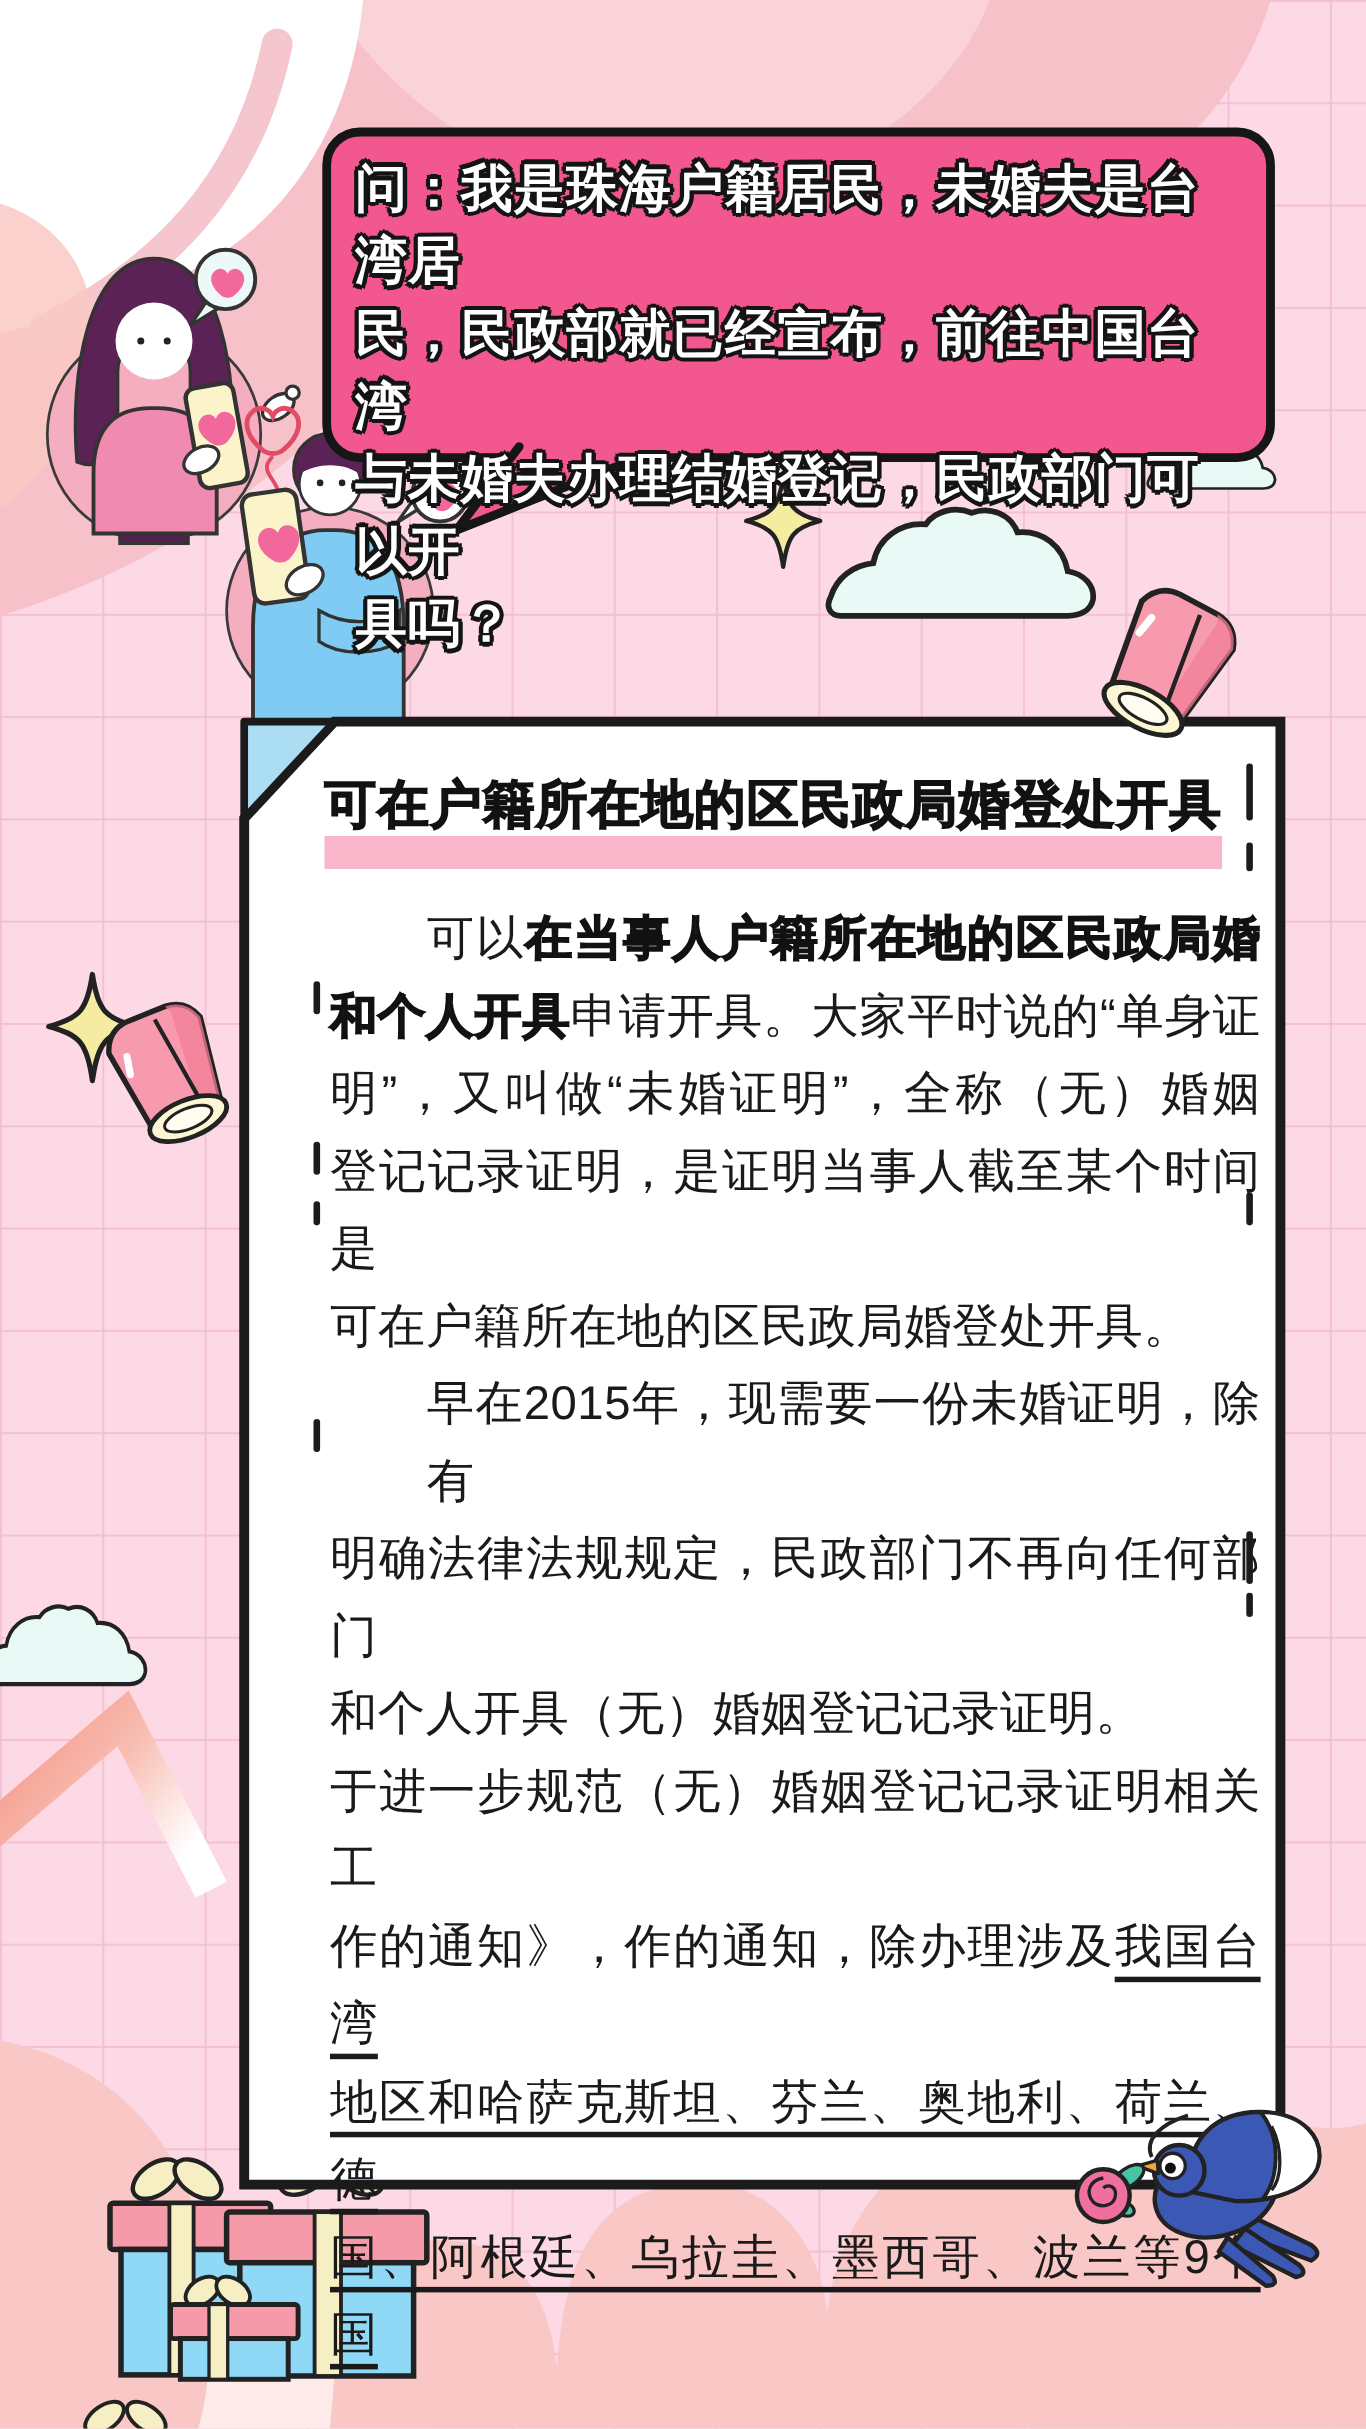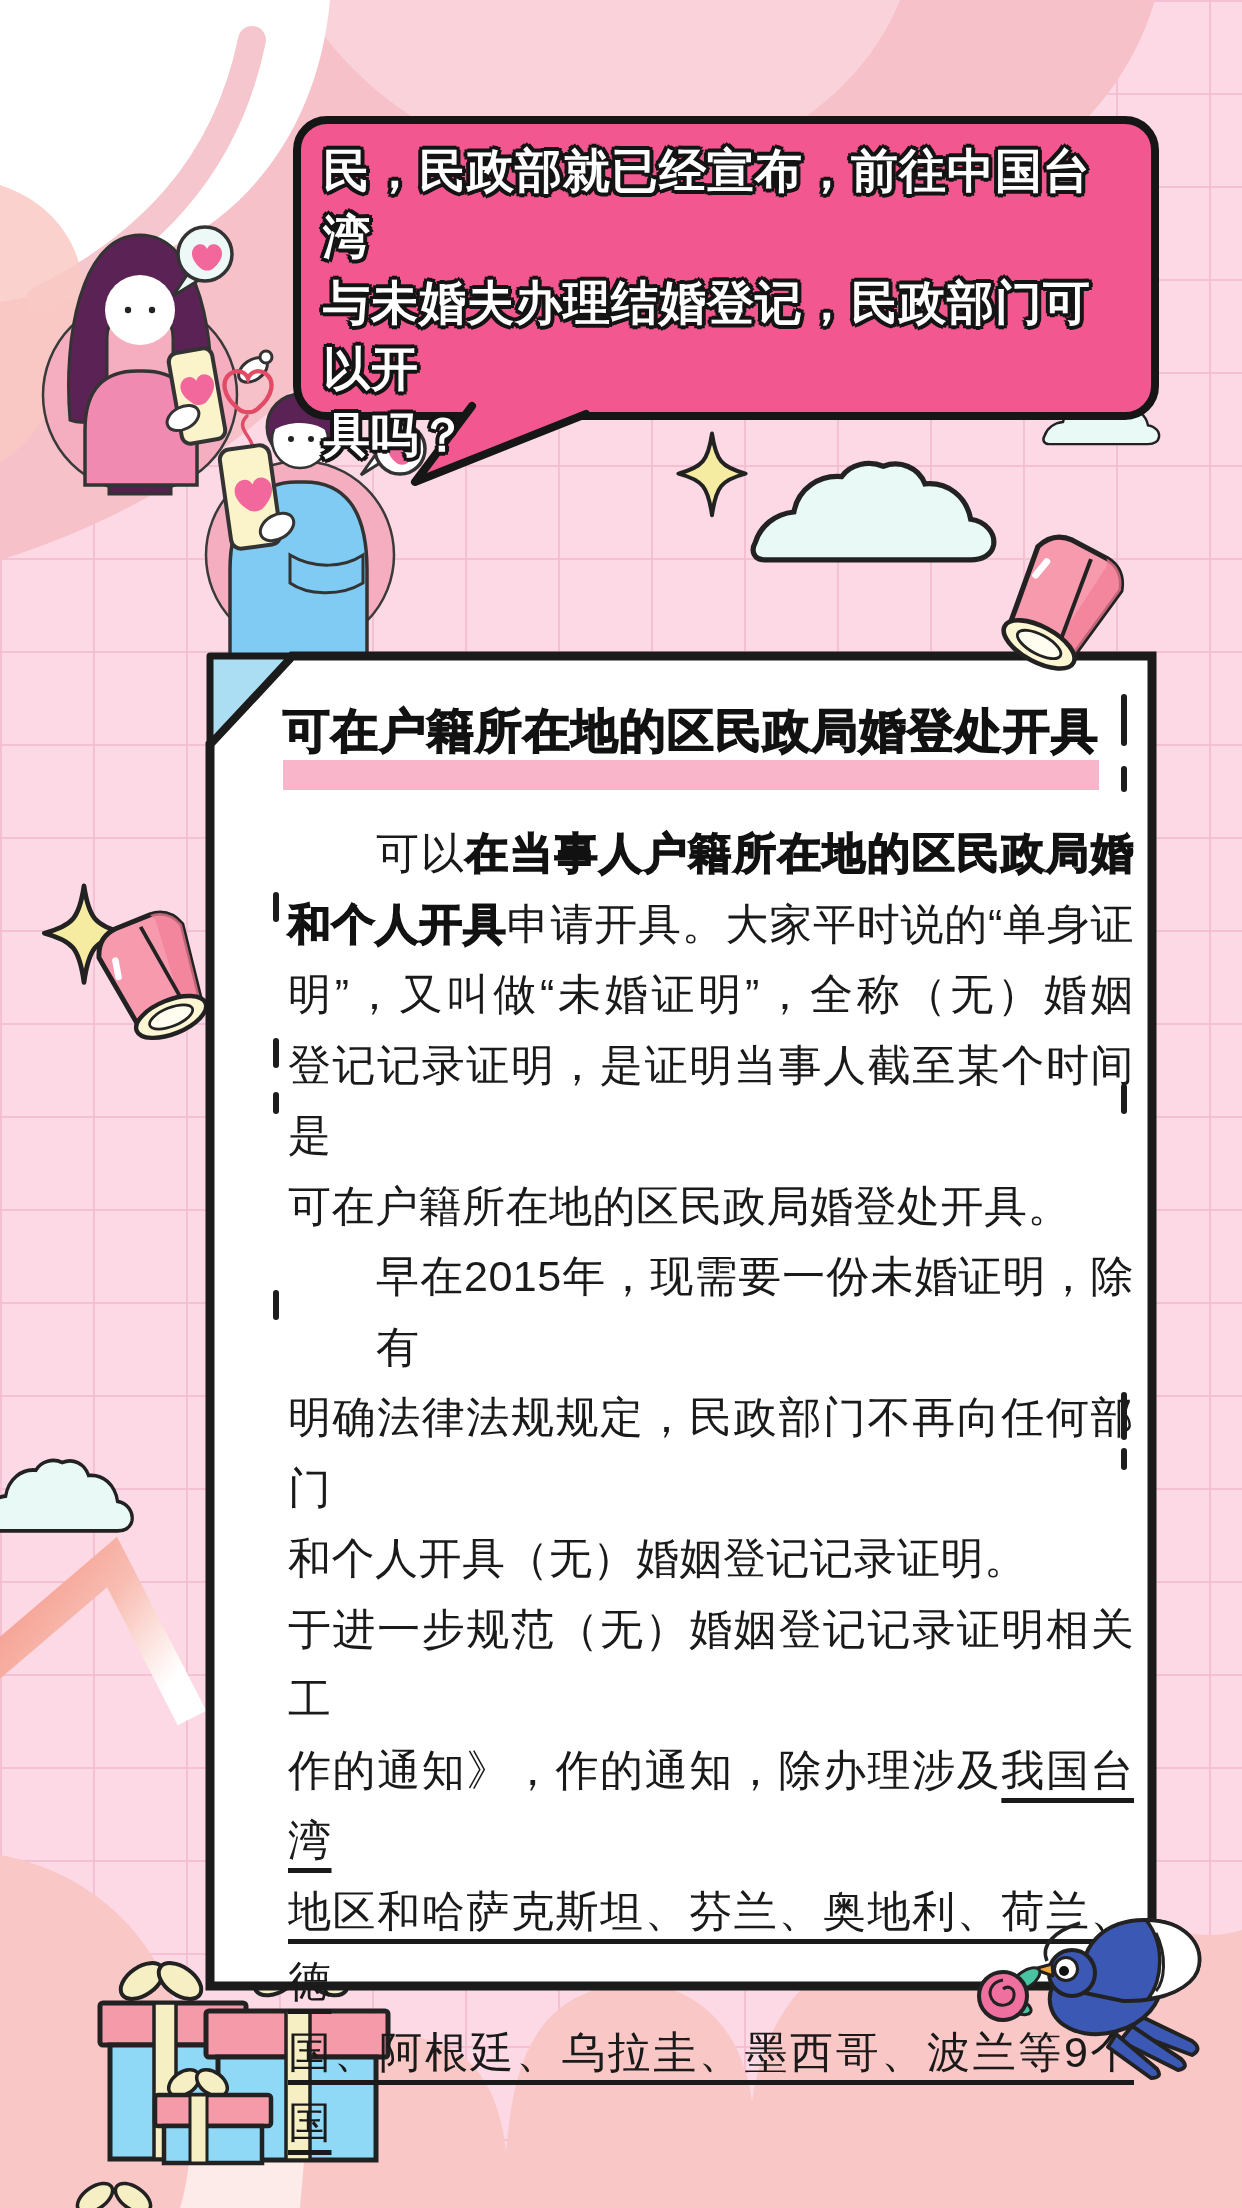--- a/index.html
+++ b/index.html
@@ -26,21 +26,21 @@
   .q-text{
     left:323px;top:138px;width:810px;z-index:6;
     font-size:47px;line-height:66px;font-weight:bold;color:#ffffff;
     text-shadow:
       4px 0 0 #141414,-4px 0 0 #141414,0 4px 0 #141414,0 -4px 0 #141414,
       3px 3px 0 #141414,-3px 3px 0 #141414,3px -3px 0 #141414,-3px -3px 0 #141414;
     letter-spacing:1px;
   }
 
   
-  .card-wrap{left:200px;top:648px;width:970px;height:1350px;z-index:7;}
+  .card-wrap{left:212px;top:648px;width:970px;height:1350px;z-index:7;}
   .card-title{
     position:absolute;left:61px;top:52px;width:860px;text-align:center;
     font-size:47px;font-weight:bold;-webkit-text-stroke:1.4px #111;
     letter-spacing:1px;z-index:2;
   }
   .title-bar{position:absolute;left:83px;top:112px;width:816px;height:30px;background:#f9b6ca;z-index:1;}
   .card-body{
     position:absolute;left:88px;top:170px;width:846px;z-index:2;
     font-size:43px;line-height:70.5px;letter-spacing:.5px;
   }
@@ -178,20 +178,21 @@
       <use href="#heart" transform="translate(192,32) scale(0.75)" fill="#f2679c"></use>
     </g>
   </svg>
 
   <div class="abs q-bubble"></div>
   <svg class="abs q-tail" width="200" height="86" viewBox="0 0 200 86">
     <polygon points="70,0 15,78 185,8" fill="#f2578f"></polygon>
     <path d="M72,2 L15,78 Q105,42 186,10" fill="none" stroke="#161616" stroke-width="8" stroke-linejoin="round" stroke-linecap="round"></path>
   </svg>
   <div class="abs q-text">
+      <div>问：我是珠海户籍居民，未婚夫是台湾居</div>
       <div>民，民政部就已经宣布，前往中国台湾</div>
       <div>与未婚夫办理结婚登记，民政部门可以开</div>
       <div>具吗？</div>
     </div>
 
   <svg class="abs z6" style="left:80px;top:1945px" width="310" height="263" viewBox="0 0 310 263">
     <g>
       <ellipse cx="62" cy="36" rx="24" ry="14" transform="rotate(-35 62 36)" fill="#f7efc4" stroke="#222222" stroke-width="4"></ellipse>
       <ellipse cx="100" cy="36" rx="24" ry="14" transform="rotate(35 100 36)" fill="#f7efc4" stroke="#222222" stroke-width="4"></ellipse>
       <rect x="20" y="58" width="146" height="42" rx="3" fill="#f59aa9" stroke="#222222" stroke-width="5"></rect>

